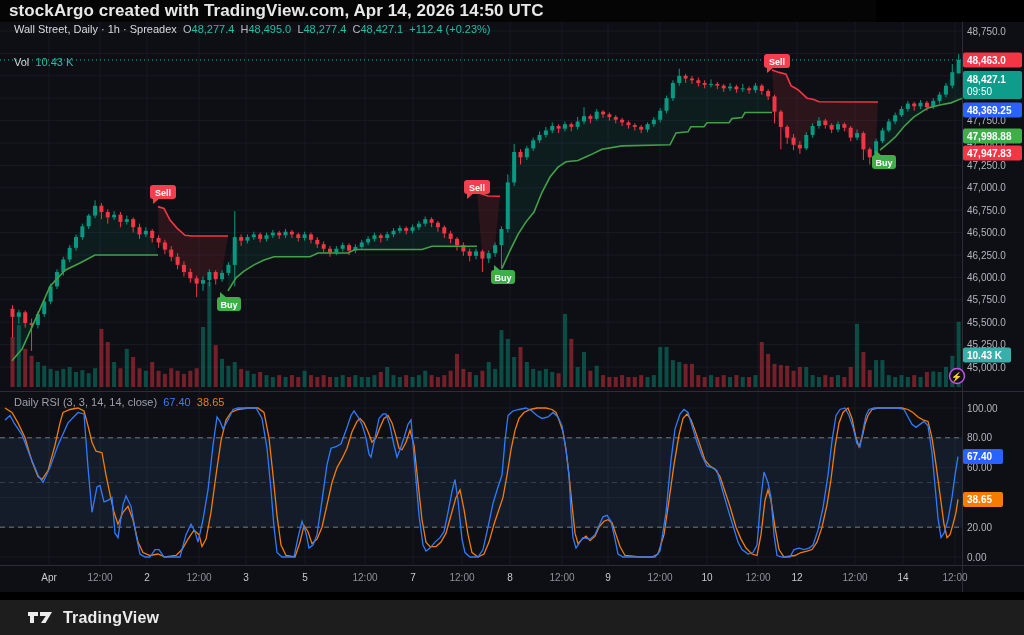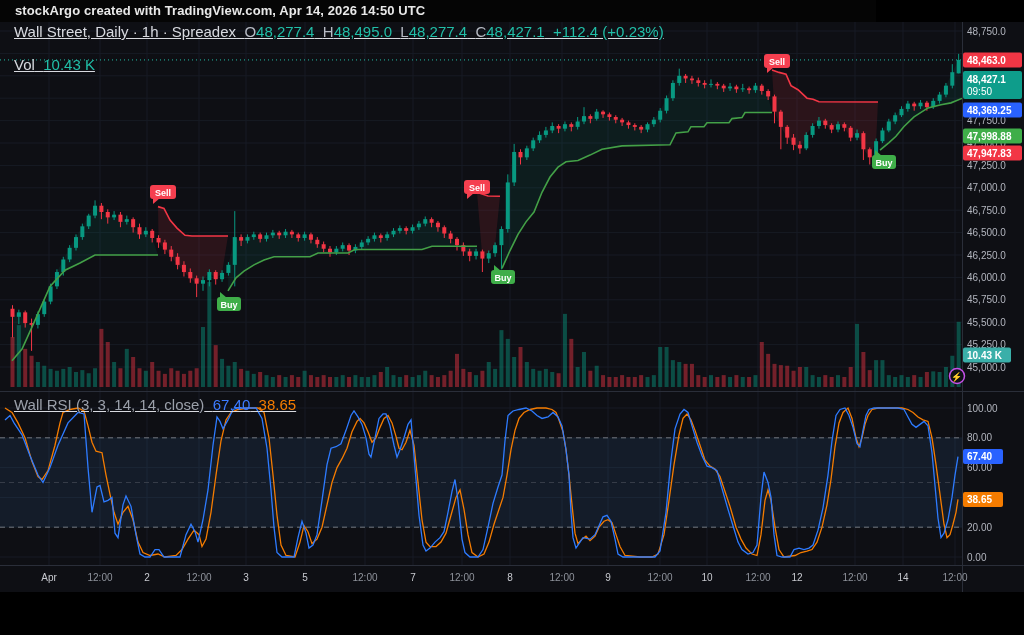--- a/index.html
+++ b/index.html
@@ -1,24 +1,24 @@
 <!DOCTYPE html>
 <html><head>
 <meta charset="utf-8">
 <style>
   html,body{margin:0;padding:0;background:#000;}
   #stage{position:relative;width:1024px;height:635px;background:#000;overflow:hidden;
          font-family:"Liberation Sans",sans-serif;}
   #topbar{position:absolute;left:0;top:0;width:876px;height:22px;background:#050505;
-          color:#e8e8e8;font-size:13px;font-weight:bold;line-height:22px;padding-left:15px;
+          color:#e8e8e8;font-size:17px;font-weight:bold;line-height:22px;padding-left:9px;
           box-sizing:border-box;letter-spacing:.1px;}
   #chartbg{position:absolute;left:0;top:22px;width:1024px;height:570px;background:#0e0f14;}
   svg#cv{position:absolute;left:0;top:0;width:1024px;height:635px;}
-  .legend{position:absolute;left:14px;color:#d8dae0;font-size:15px;white-space:nowrap;
-          pointer-events:none;z-index:5;text-decoration:underline;}
+  .legend{position:absolute;left:14px;color:#d8dae0;font-size:11px;white-space:nowrap;
+          pointer-events:none;z-index:5;}
   .legend .lbl{color:#d8dae0;} .legend .dim{color:#9ba0aa;}
   .legend .ohlc-letter{color:#b7bbc4;}
   .legend .teal{color:#21bfa8;} .legend .grn{color:#4caf50;}
   .legend .blu{color:#4f86ff;} .legend .nul{color:#787b86;}
   .legend .kblu{color:#3d7bff;} .legend .dorg{color:#f57c00;}
   #footer{position:absolute;left:0;top:600px;width:1024px;height:35px;background:#1d1d1d;
           display:flex;align-items:center;}
   #footer .brand{color:#ececec;font-size:16px;font-weight:bold;margin-left:8px;letter-spacing:.2px;}
   #tvlogo{margin-left:28px;}
 </style>
@@ -633,18 +633,25 @@
     <span class="ohlc-letter">H</span><span class="teal">48,495.0</span>&nbsp;
     <span class="ohlc-letter">L</span><span class="teal">48,277.4</span>&nbsp;
     <span class="ohlc-letter">C</span><span class="teal">48,427.1</span>&nbsp;
     <span class="teal">+112.4 (+0.23%)</span>
   </div>
   <div class="legend" style="top:56px;">
     <span class="lbl">Vol</span>&nbsp;
     <span class="teal">10.43 K</span>
   </div>
   <div class="legend" style="top:396px;">
-    <span class="dim">Wall RSI (3, 3, 14, 14, close)</span>&nbsp;
+    <span class="dim">Daily RSI (3, 3, 14, 14, close)</span>&nbsp;
     <span class="kblu">67.40</span>&nbsp;
     <span class="dorg">38.65</span>
   </div>
 
+  <div id="footer">
+    <svg id="tvlogo" width="27" height="17" viewBox="0 0 27 17">
+      <polygon points="0,3 10,3 10,7 6,7 6,14 2,14 2,7 0,7" fill="#ececec"></polygon>
+      <polygon points="12,3 24,3 17.5,14 13,14 17.8,7 12,7" fill="#ececec"></polygon>
+    </svg>
+    <span class="brand">TradingView</span>
+  </div>
 </div>
 
 </body></html>

